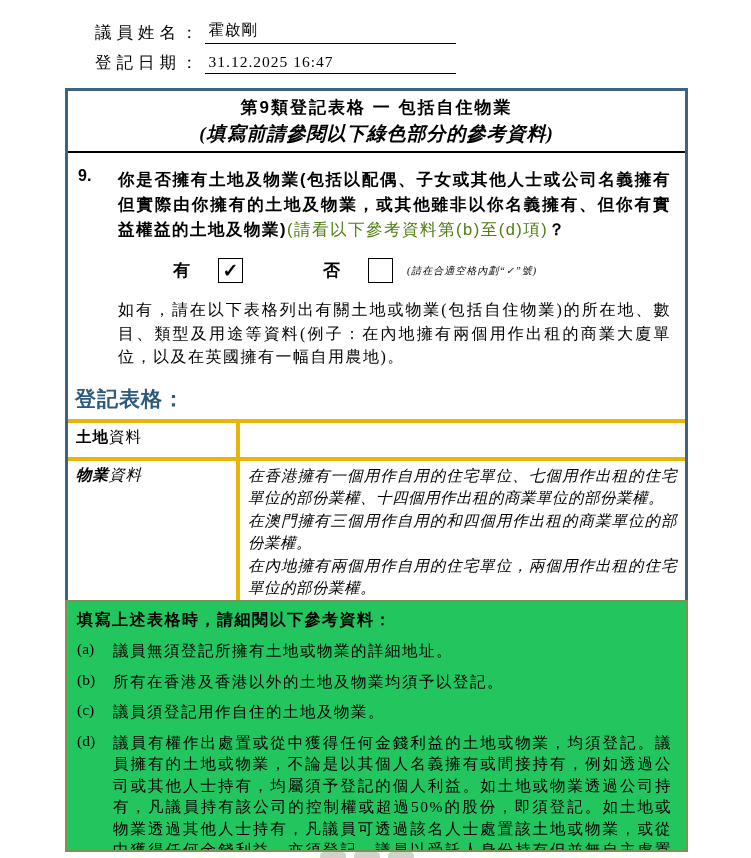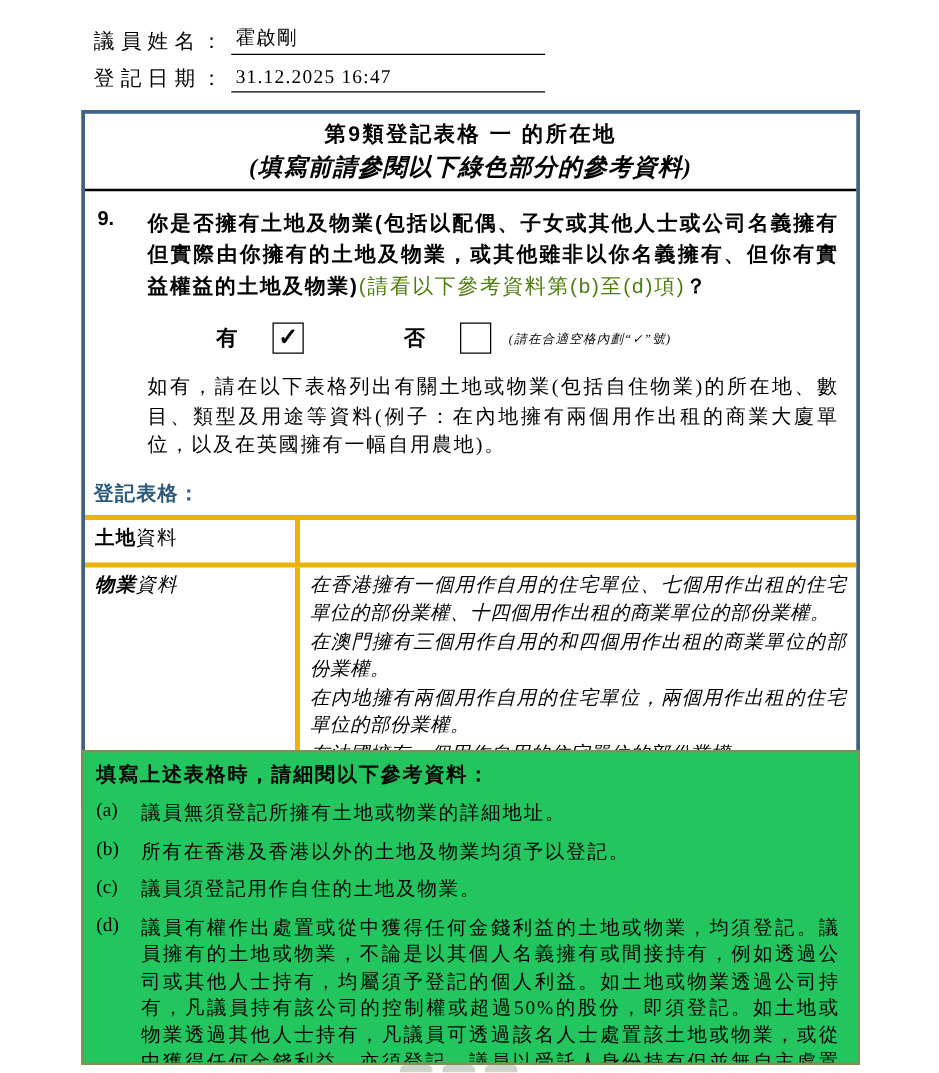--- a/index.html
+++ b/index.html
@@ -1,20 +1,20 @@
 <!DOCTYPE html>
 <html><head>
 <meta charset="utf-8">
 <style>
   html,body{margin:0;padding:0;background:#fff;}
   .page{position:relative;width:751px;height:858px;background:#fff;overflow:hidden;
         font-family:"Liberation Serif","DejaVu Serif",serif;color:#000;}
   
   .top-fields{position:absolute;left:75px;top:14px;}
-  .field-row{display:flex;align-items:flex-end;height:30px;}
+  .field-row{display:flex;align-items:flex-end;height:30px;margin-left:20px;}
   .field-label{font-size:16.5px;letter-spacing:5px;white-space:nowrap;}
   .field-value{width:247px;margin-left:2px;border-bottom:1.5px solid #000;
                font-size:15.5px;padding:0 0 2px 4px;letter-spacing:1px;}
   
   .form-box{position:absolute;left:65px;top:88px;width:623px;box-sizing:border-box;
             border:3px solid #3e6385;}
   .form-header{border-bottom:2.5px solid #000;padding:5px 0 4px 0;text-align:center;}
   .form-title{font-family:"Liberation Sans","DejaVu Sans",sans-serif;font-weight:bold;
               font-size:17px;letter-spacing:2px;}
   .form-subtitle{font-style:italic;font-size:19px;letter-spacing:1px;margin-top:2px;font-weight:bold;}
@@ -28,21 +28,21 @@
   .opt-label{font-family:"Liberation Sans","DejaVu Sans",sans-serif;font-weight:bold;
              font-size:17px;}
   .checkbox{width:23px;height:23px;border:1.5px solid #000;margin-left:28px;
             display:flex;align-items:center;justify-content:center;
             font-size:19px;font-weight:bold;line-height:1;}
   .opt-no{margin-left:80px;}
   .opt-hint{font-style:italic;font-size:10px;margin-left:14px;letter-spacing:1px;}
   .instruction{margin:15px 14px 0 50px;font-size:16px;line-height:23.5px;
                text-align:justify;letter-spacing:1.5px;}
   .register-label{margin:16px 0 6px 7px;font-family:"Liberation Sans","DejaVu Sans",sans-serif;
-                  font-weight:bold;font-size:16px;color:#2d5a7b;letter-spacing:1px;}
+                  font-weight:bold;font-size:21px;color:#2d5a7b;letter-spacing:1px;}
   table.reg-table{width:100%;border-collapse:collapse;border-top:2.5px solid #000;}
   table.reg-table td{border:4px solid #eab308;vertical-align:top;font-size:15.5px;
                      padding:4px 8px 6px 8px;}
   table.reg-table td.cell-label{width:152px;border-left:none;letter-spacing:1px;}
   table.reg-table td.cell-content{border-right:none;line-height:22.5px;letter-spacing:0.5px;}
   table.reg-table tr:first-child td{height:24px;}
   table.reg-table tr:last-child td{border-bottom:none;font-style:italic;}
   .lbl-bold{font-family:"Liberation Sans","DejaVu Sans",sans-serif;font-weight:bold;}
   .content-line{text-align:justify;}
   
@@ -71,21 +71,21 @@
       <span class="field-value">霍啟剛</span>
     </div>
     <div class="field-row">
       <span class="field-label">登記日期：</span>
       <span class="field-value">31.12.2025 16:47</span>
     </div>
   </div>
 
   <div class="form-box">
     <div class="form-header">
-      <div class="form-title">第9類登記表格 一 的所在地</div>
+      <div class="form-title">第9類登記表格 一 包括自住物業</div>
       <div class="form-subtitle">(填寫前請參閱以下綠色部分的參考資料)</div>
     </div>
 
     <div class="question">
       <div class="q-num">9.</div>
       <div class="q-text"><span>你是否擁有土地及物業(包括以配偶、子女或其他人士或公司名義擁有但實際由你擁有的土地及物業，或其他雖非以你名義擁有、但你有實益權益的土地及物業)</span><span class="q-ref">(請看以下參考資料第(b)至(d)項)</span><span>？</span></div>
     </div>
 
     <div class="options">
       <span class="opt-label">有</span>

